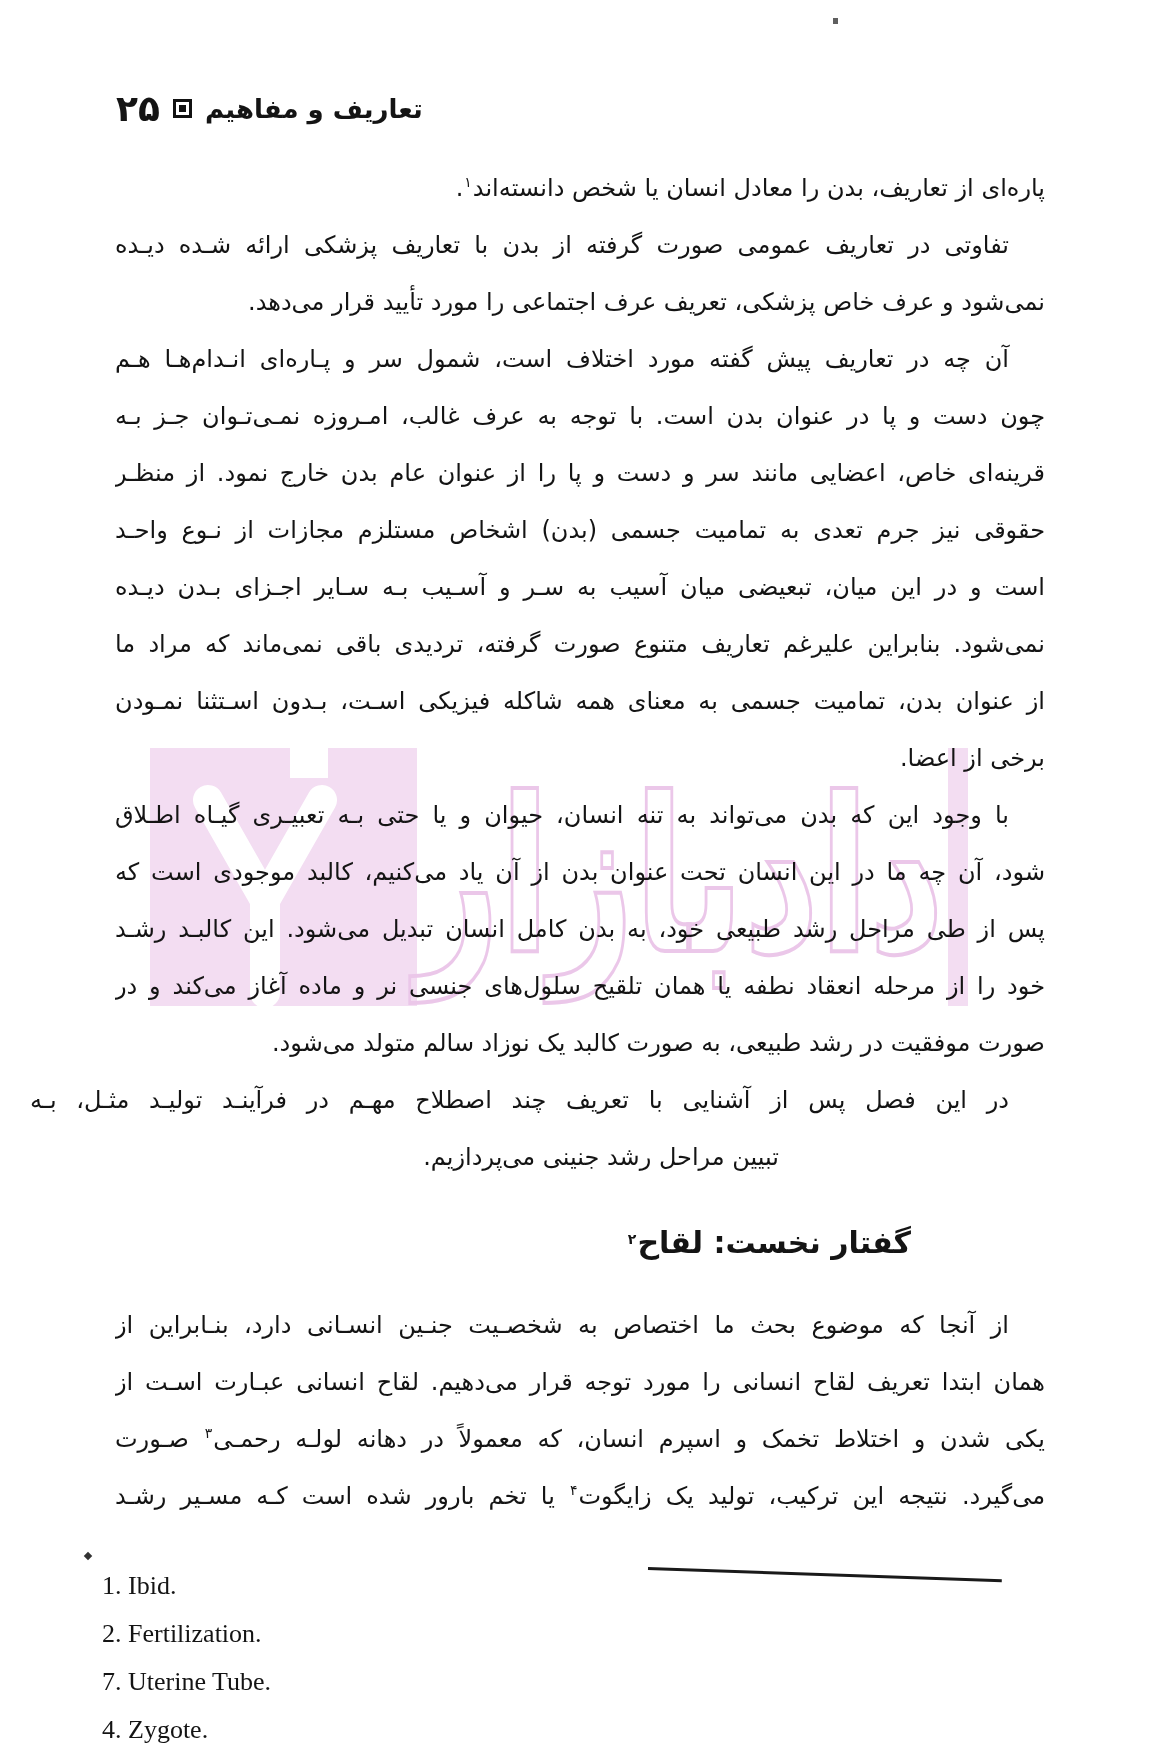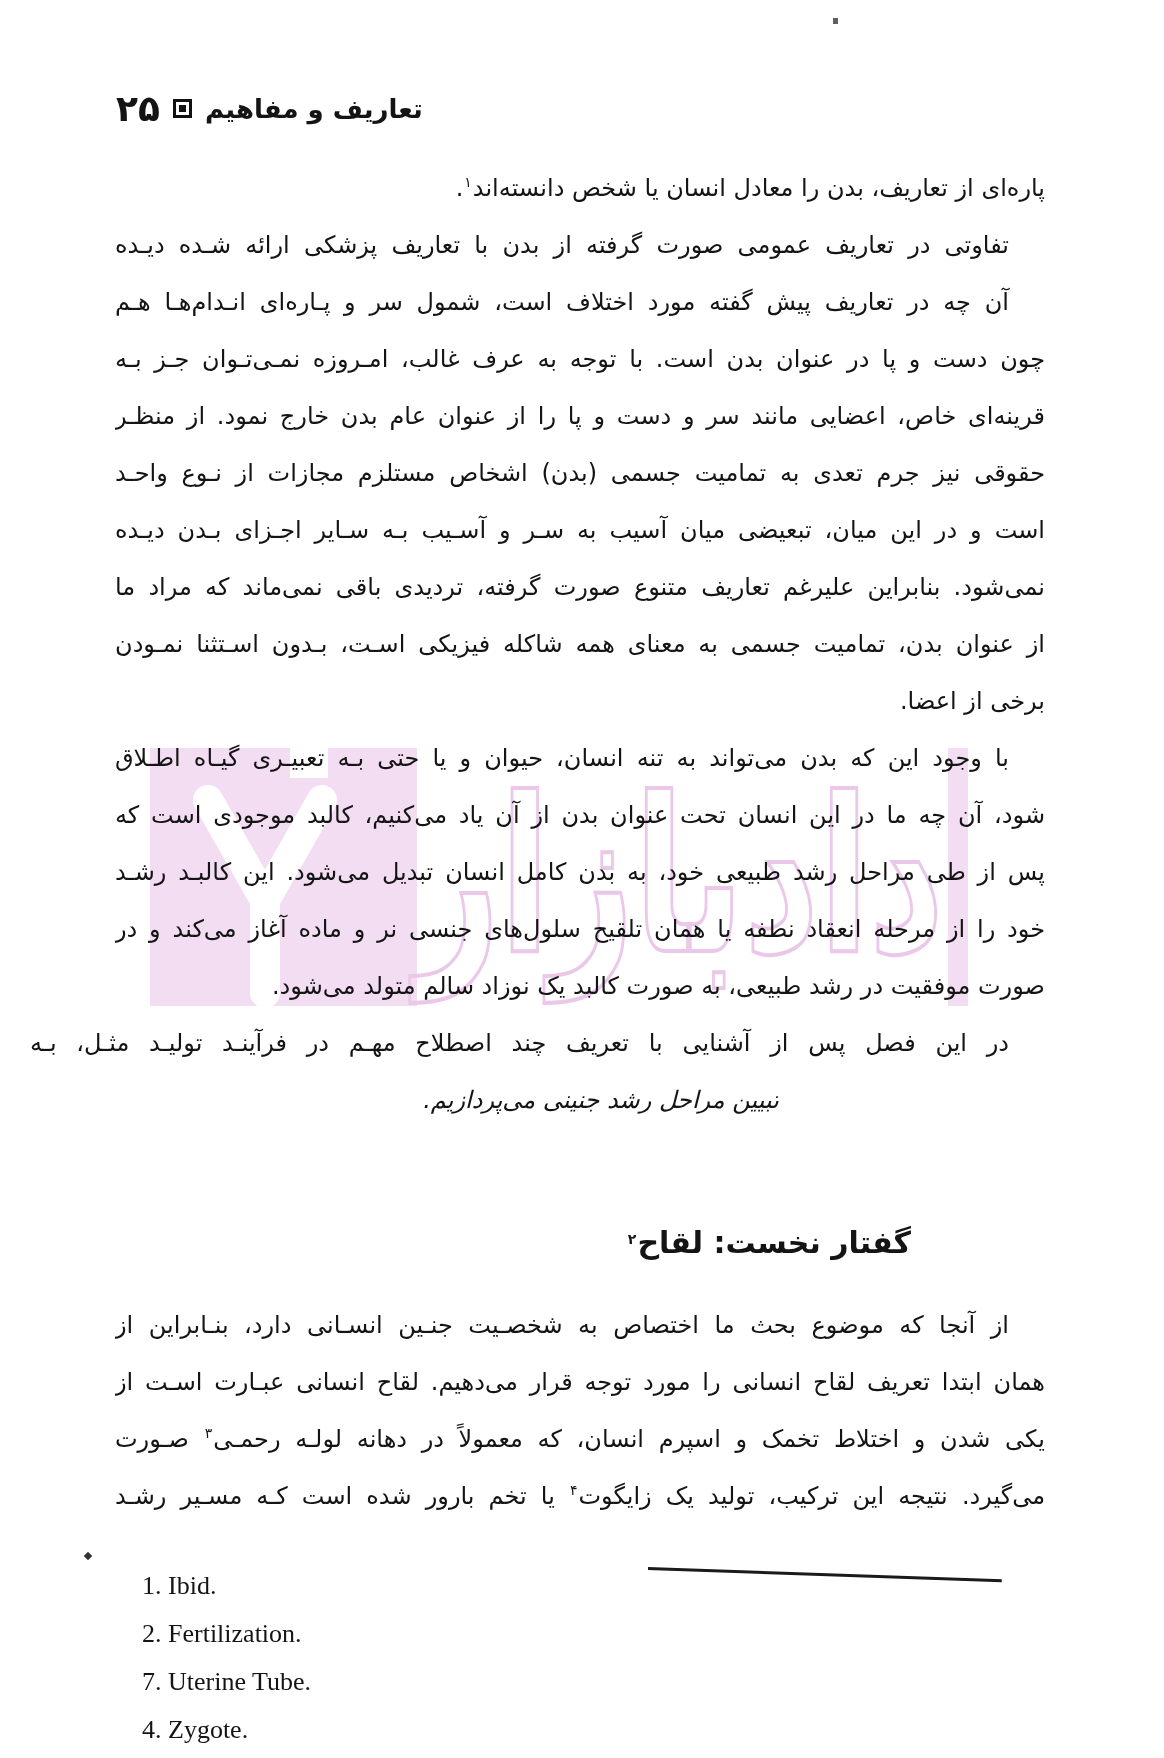--- a/index.html
+++ b/index.html
@@ -32,39 +32,39 @@
   
   .textcol{position:absolute; right:119px; width:930px; direction:rtl; z-index:1;}
   #body-text{top:160px;}
   #section-text{top:1297px;}
   .line{
     text-align:justify; text-align-last:justify;
     height:57px; line-height:57px; font-size:24px; overflow:hidden;
   }
   .line.end{text-align-last:right;}
   .line.first{padding-right:36px;}
-  .line.shift{margin-right:266px;font-style:italic;}
+  .line.shift{margin-right:266px;}
   .line.overflow{margin-left:-85px;}
   sup.fn-ref{font-size:14px; line-height:0; vertical-align:9px; padding:0 1px;}
   
   .section-heading{
     position:absolute; right:119px; top:1218px; width:930px; z-index:1;
     direction:rtl; text-align:right; padding-right:134px;
     font-size:30px; font-weight:bold; line-height:50px;
   }
   
   .fn-rule{
     position:absolute; left:648px; top:1567px; width:354px; height:3px;
     background:#1a1a1a; transform:rotate(2deg); transform-origin:left center; z-index:1;
   }
   .footnotes{
     position:absolute; left:102px; top:1562px; z-index:1;
     font-family:"Liberation Serif",serif; font-size:26px; direction:ltr;
   }
-  .footnote{height:48px; line-height:48px; white-space:nowrap;margin-left:40px;}
+  .footnote{height:48px; line-height:48px; white-space:nowrap;}
   .fn-star{
     position:absolute; left:85px; top:1553px; width:6px; height:6px;
     background:#333; transform:rotate(45deg); z-index:1;
   }
   
   .speck-top{position:absolute; left:833px; top:18px; width:5px; height:6px; background:#5f5f5f; z-index:1;}
 </style>
 </head>
 <body>
 
@@ -96,20 +96,21 @@
   </div>
 
   <div class="speck-top"></div>
 
   <div id="body-text" class="textcol">
       <div class="para">
         <div class="line end">پاره‌ای از تعاریف، بدن را معادل انسان یا شخص دانسته‌اند<sup class="fn-ref">۱</sup>.</div>
       </div>
       <div class="para">
         <div class="line first">تفاوتی در تعاریف عمومی صورت گرفته از بدن با تعاریف پزشکی ارائه شـده دیـده</div>
+        <div class="line end">نمی‌شود و عرف خاص پزشکی، تعریف عرف اجتماعی را مورد تأیید قرار می‌دهد.</div>
       </div>
       <div class="para">
         <div class="line first">آن چه در تعاریف پیش گفته مورد اختلاف است، شمول سر و پـاره‌ای انـدام‌هـا هـم</div>
         <div class="line">چون دست و پا در عنوان بدن است. با توجه به عرف غالب، امـروزه نمـی‌تـوان جـز بـه</div>
         <div class="line">قرینه‌ای خاص، اعضایی مانند سر و دست و پا را از عنوان عام بدن خارج نمود. از منظـر</div>
         <div class="line">حقوقی نیز جرم تعدی به تمامیت جسمی (بدن) اشخاص مستلزم مجازات از نـوع واحـد</div>
         <div class="line">است و در این میان، تبعیضی میان آسیب به سـر و آسـیب بـه سـایر اجـزای بـدن دیـده</div>
         <div class="line">نمی‌شود. بنابراین علیرغم تعاریف متنوع صورت گرفته، تردیدی باقی نمی‌ماند که مراد ما</div>
         <div class="line">از عنوان بدن، تمامیت جسمی به معنای همه شاکله فیزیکی اسـت، بـدون اسـتثنا نمـودن</div>
         <div class="line end">برخی از اعضا.</div>

